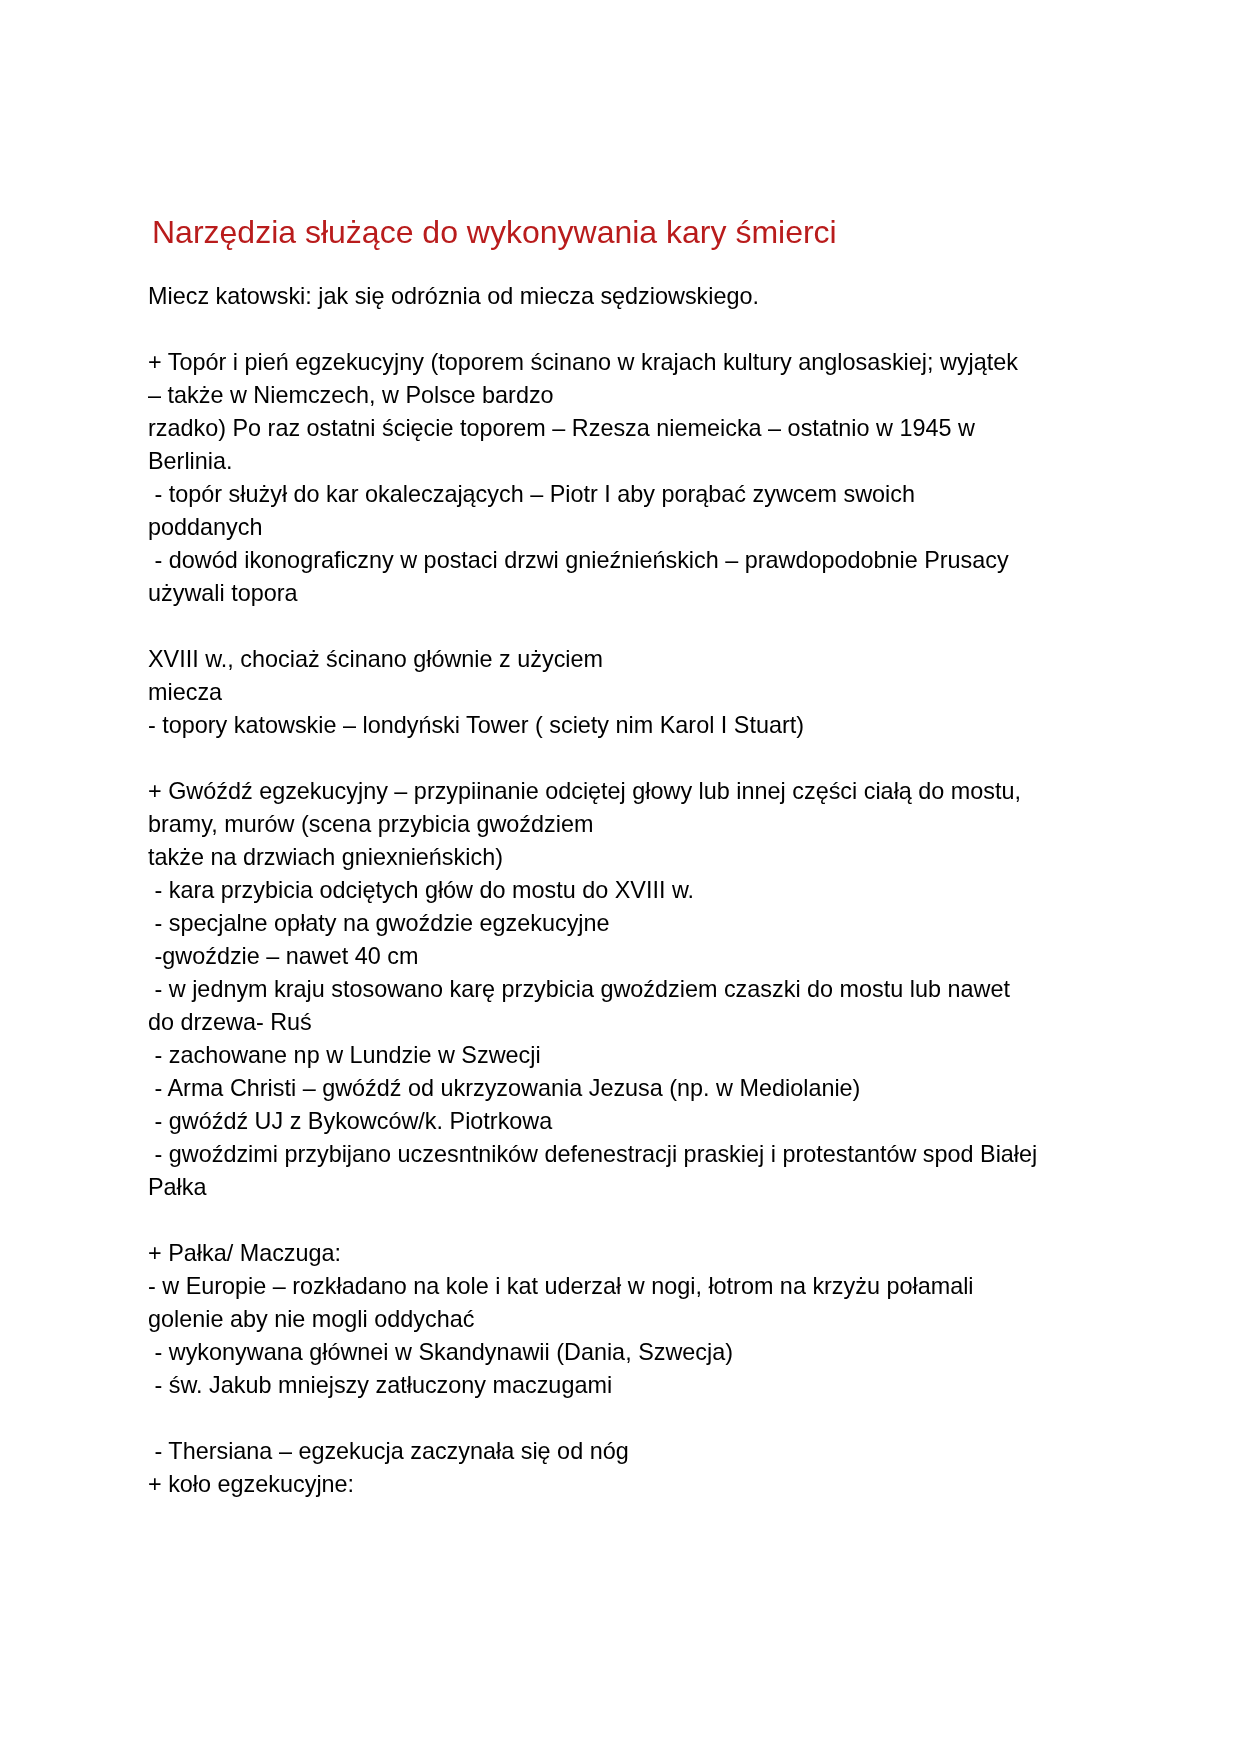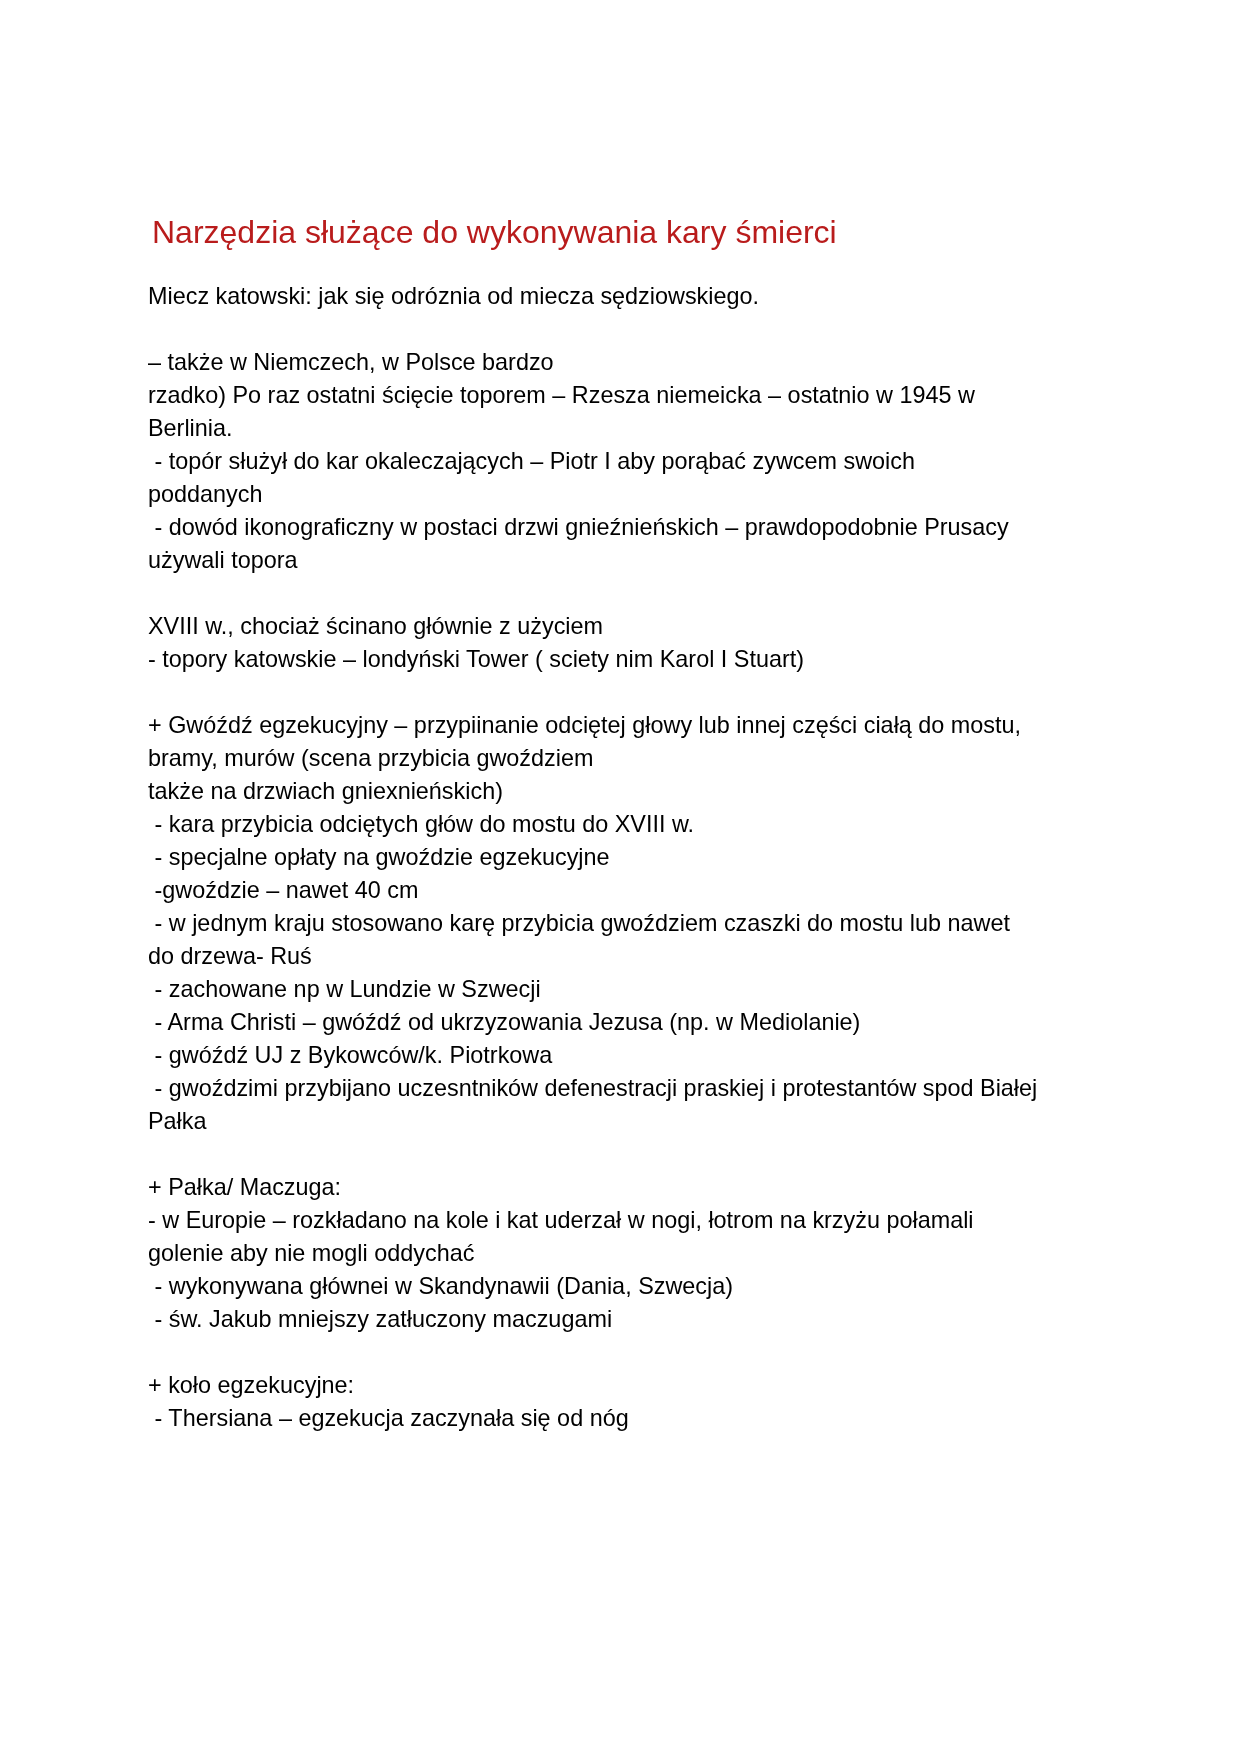--- a/index.html
+++ b/index.html
@@ -19,29 +19,31 @@
   .line { white-space: pre; height: 33px; }
 </style>
 </head>
 <body>
 
 <div class="page">
   <h1 class="title">Narzędzia służące do wykonywania kary śmierci</h1>
   <div class="body" id="body">
       <div class="line">Miecz katowski: jak się odróznia od miecza sędziowskiego.</div>
       <div class="line"></div>
+      <div class="line">+ Topór i pień egzekucyjny (toporem ścinano w krajach kultury anglosaskiej; wyjątek</div>
       <div class="line">– także w Niemczech, w Polsce bardzo</div>
       <div class="line">rzadko) Po raz ostatni ścięcie toporem – Rzesza niemeicka – ostatnio w 1945 w</div>
       <div class="line">Berlinia.</div>
       <div class="line"> - topór służył do kar okaleczających – Piotr I aby porąbać zywcem swoich</div>
       <div class="line">poddanych</div>
       <div class="line"> - dowód ikonograficzny w postaci drzwi gnieźnieńskich – prawdopodobnie Prusacy</div>
       <div class="line">używali topora</div>
       <div class="line"></div>
       <div class="line">XVIII w., chociaż ścinano głównie z użyciem</div>
+      <div class="line">miecza</div>
       <div class="line">- topory katowskie – londyński Tower ( sciety nim Karol I Stuart)</div>
       <div class="line"></div>
       <div class="line">+ Gwóźdź egzekucyjny – przypiinanie odciętej głowy lub innej części ciałą do mostu,</div>
       <div class="line">bramy, murów (scena przybicia gwoździem</div>
       <div class="line">także na drzwiach gniexnieńskich)</div>
       <div class="line"> - kara przybicia odciętych głów do mostu do XVIII w.</div>
       <div class="line"> - specjalne opłaty na gwoździe egzekucyjne</div>
       <div class="line"> -gwoździe – nawet 40 cm</div>
       <div class="line"> - w jednym kraju stosowano karę przybicia gwoździem czaszki do mostu lub nawet</div>
       <div class="line">do drzewa- Ruś</div>
@@ -50,16 +52,16 @@
       <div class="line"> - gwóźdź UJ z Bykowców/k. Piotrkowa</div>
       <div class="line"> - gwoździmi przybijano uczesntników defenestracji praskiej i protestantów spod Białej</div>
       <div class="line">Pałka</div>
       <div class="line"></div>
       <div class="line">+ Pałka/ Maczuga:</div>
       <div class="line">- w Europie – rozkładano na kole i kat uderzał w nogi, łotrom na krzyżu połamali</div>
       <div class="line">golenie aby nie mogli oddychać</div>
       <div class="line"> - wykonywana głównei w Skandynawii (Dania, Szwecja)</div>
       <div class="line"> - św. Jakub mniejszy zatłuczony maczugami</div>
       <div class="line"></div>
+      <div class="line"> - Thersiana – egzekucja zaczynała się od nóg</div>
       <div class="line">+ koło egzekucyjne:</div>
-      <div class="line"> - Thersiana – egzekucja zaczynała się od nóg</div>
     </div>
 </div>
 
 </body></html>

